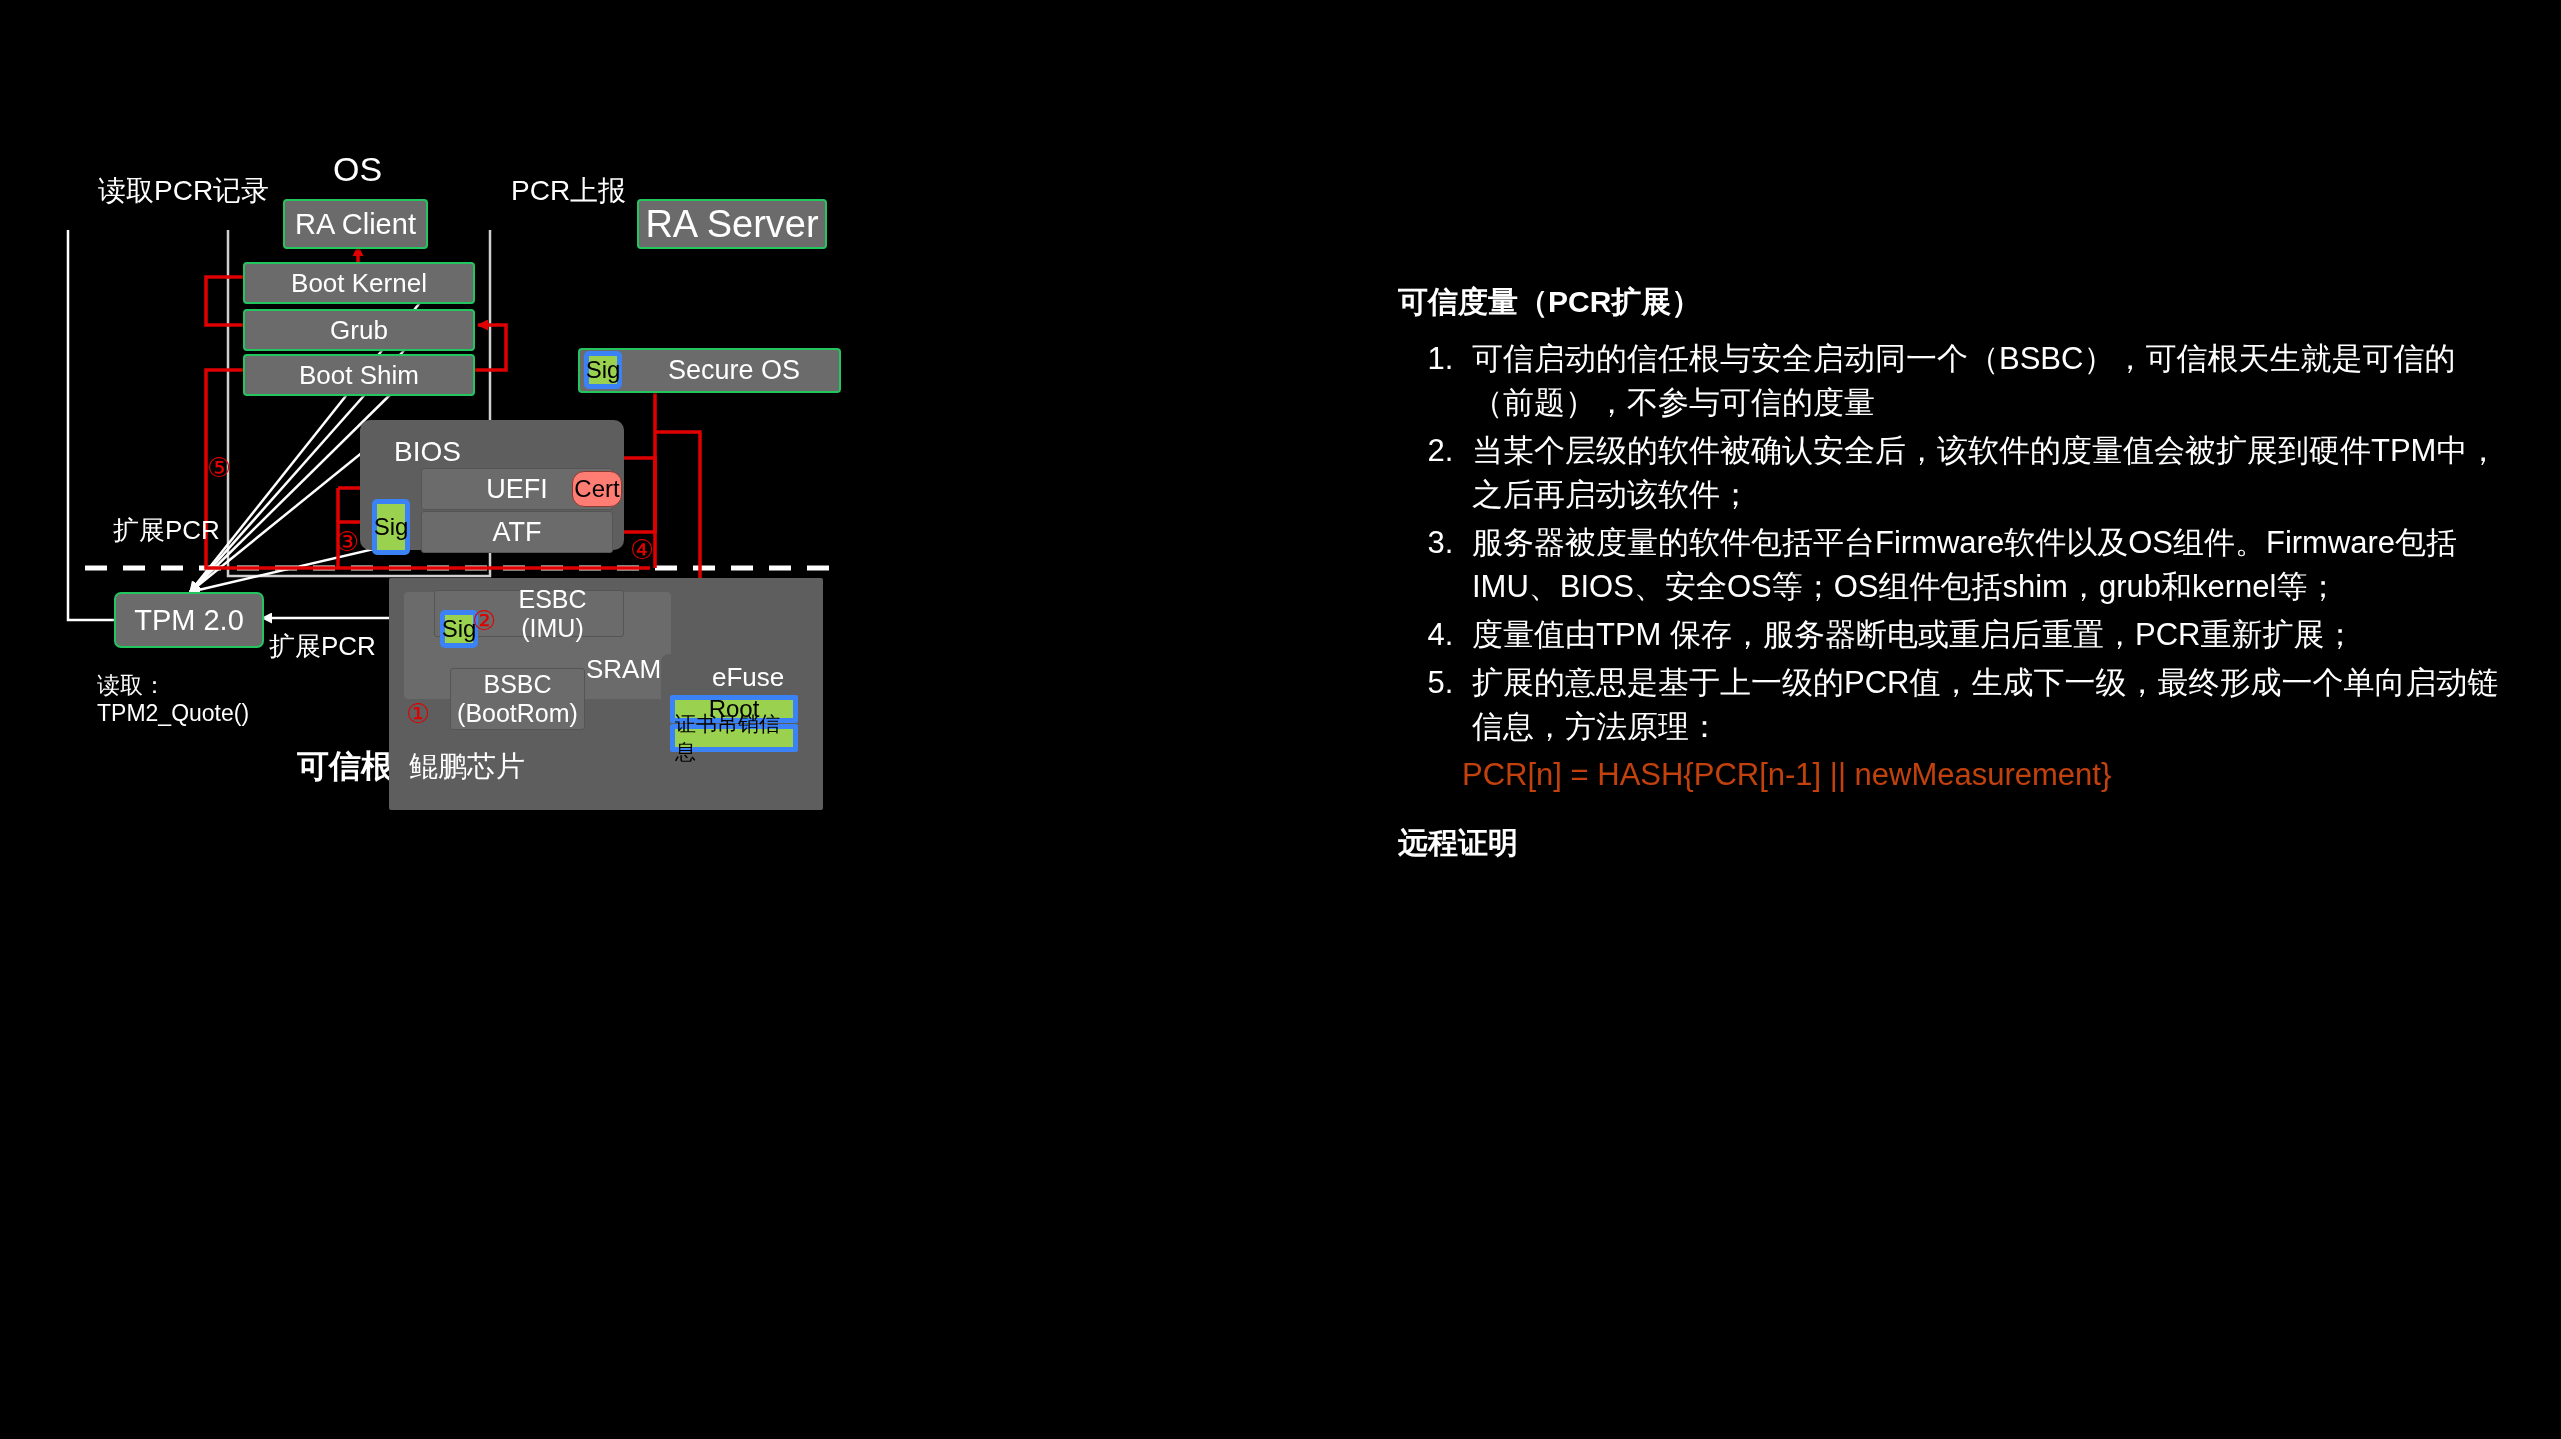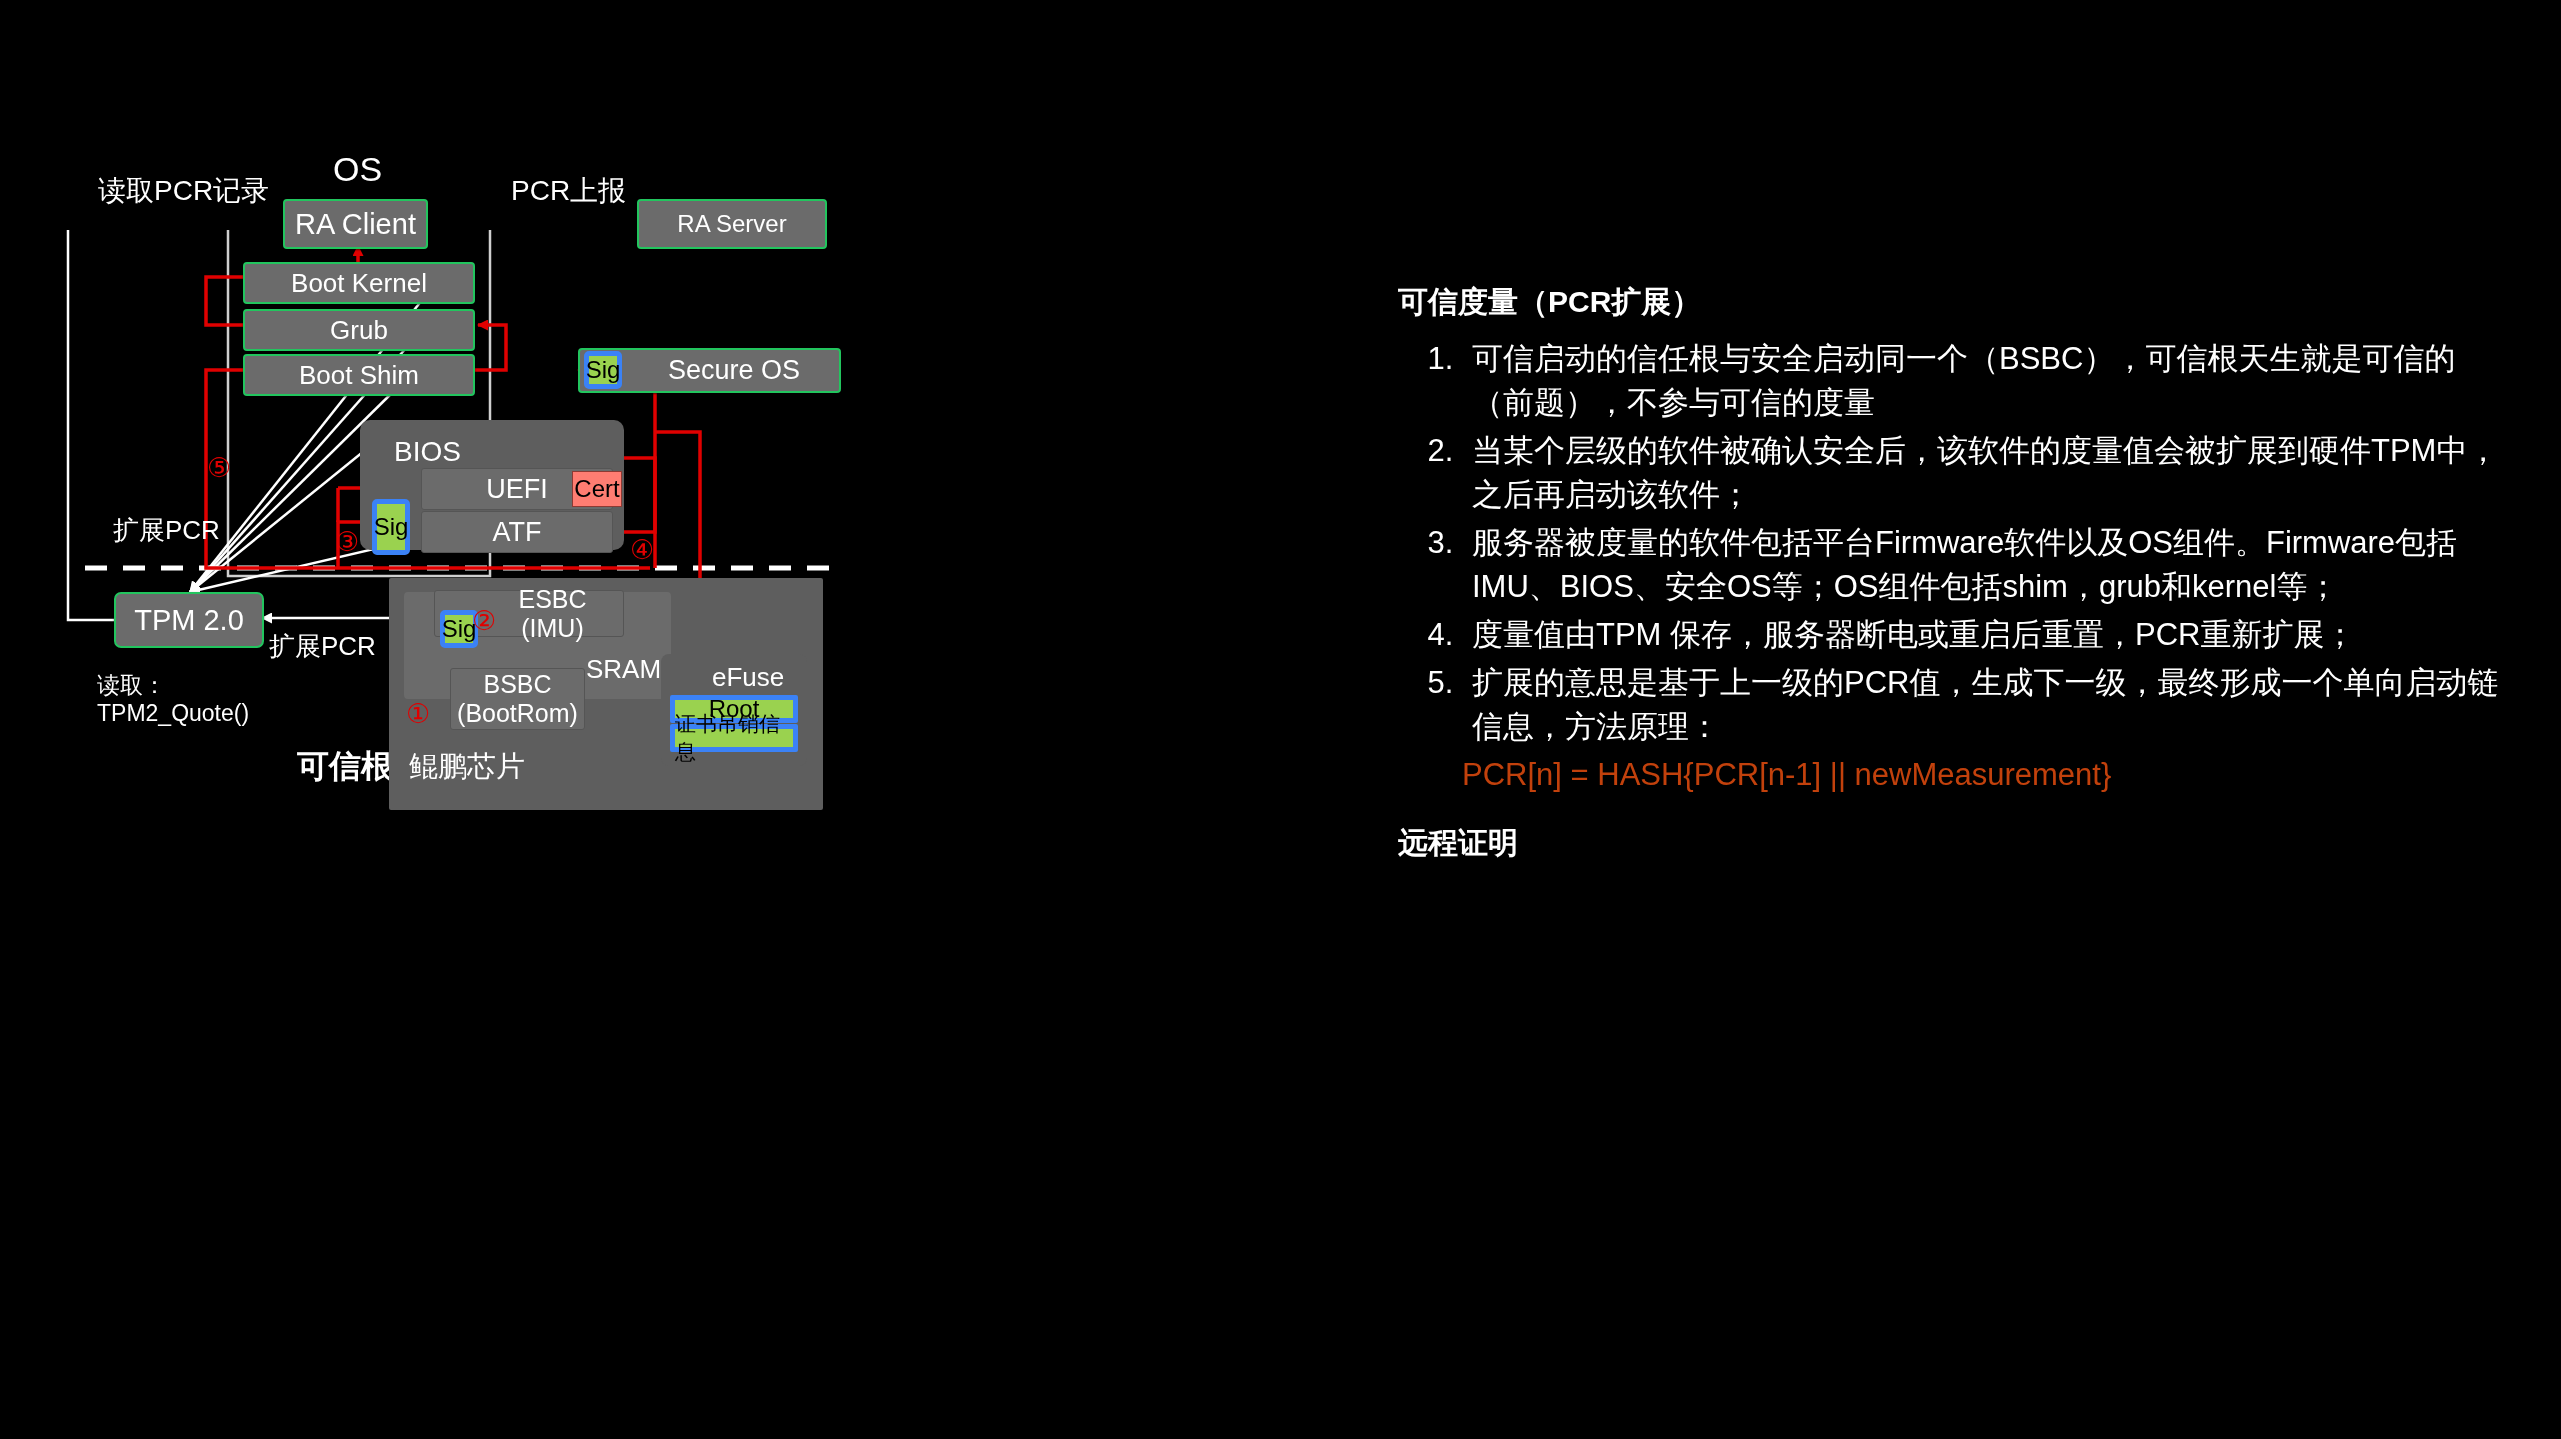--- a/index.html
+++ b/index.html
@@ -18,21 +18,21 @@
 
   .box{position:absolute;box-sizing:border-box;display:flex;
        align-items:center;justify-content:center;color:#fff;}
   .grey{background:#6b6b6b;border:2px solid #22c55e;border-radius:4px;
         box-shadow:0 1px 2px rgba(0,0,0,.6);}
   .greyflat{background:#6b6b6b;border:1px solid #555;border-radius:3px;}
   .panel{background:#5e5e5e;border-radius:10px;}
   .chip{background:#5e5e5e;border-radius:2px;}
   .sram{background:#6b6b6b;border-radius:4px;}
   .green{background:#9ad24f;border:5px solid #3b82f6;border-radius:5px;color:#000;}
-  .cert{background:#ff7d72;border:1px solid #8d3a33;border-radius:0;color:#000;}
+  .cert{background:#ff7d72;border:1px solid #8d3a33;border-radius:12px;color:#000;}
   .lbl{position:absolute;color:#fff;white-space:nowrap;}
 
   
   #right{position:absolute;left:1398px;top:282px;width:1110px;}
   .sec-head{font-size:30px;font-weight:bold;color:#fff;margin:0 0 14px 0;}
   ol.points{margin:0 0 0 18px;padding:0 0 0 46px;}
   ol.points > li{font-size:31px;line-height:1.42;margin-bottom:4px;
                  color:#fff;padding-left:10px;}
   .formula{font-size:31px;line-height:1.42;color:#c2410c;margin:2px 0 0 64px;}
   #rem-head{margin-top:26px;}
@@ -111,21 +111,21 @@
     </svg>
 
     <div class="lbl" style="left:333px;top:-80px;font-size:34px;">OS</div>
 
     <div class="lbl" style="left:98px;top:-58px;font-size:28px;">读取PCR记录</div>
 
     <div class="lbl" style="left:511px;top:-58px;font-size:28px;">PCR上报</div>
 
     <div class="box grey" style="left:283px;top:-31px;width:145px;height:50px;font-size:29px;">RA Client</div>
 
-    <div class="box grey" style="left:637px;top:-31px;width:190px;height:50px;font-size:24px;">RA Server</div>
+    <div class="box grey" style="left:637px;top:-31px;width:190px;height:50px;font-size:38px;">RA Server</div>
 
     <div class="box grey" style="left:243px;top:32px;width:232px;height:42px;font-size:26px;">Boot Kernel</div>
 
     <div class="box grey" style="left:243px;top:79px;width:232px;height:42px;font-size:26px;">Grub</div>
 
     <div class="box grey" style="left:243px;top:124px;width:232px;height:42px;font-size:26px;">Boot Shim</div>
 
     <div class="box grey" style="left:578px;top:118px;width:263px;height:45px;
                                  justify-content:flex-start;padding-left:88px;font-size:27px;">Secure OS</div>
     <div class="box green" style="left:584px;top:121px;width:38px;height:38px;font-size:24px;">Sig</div>

